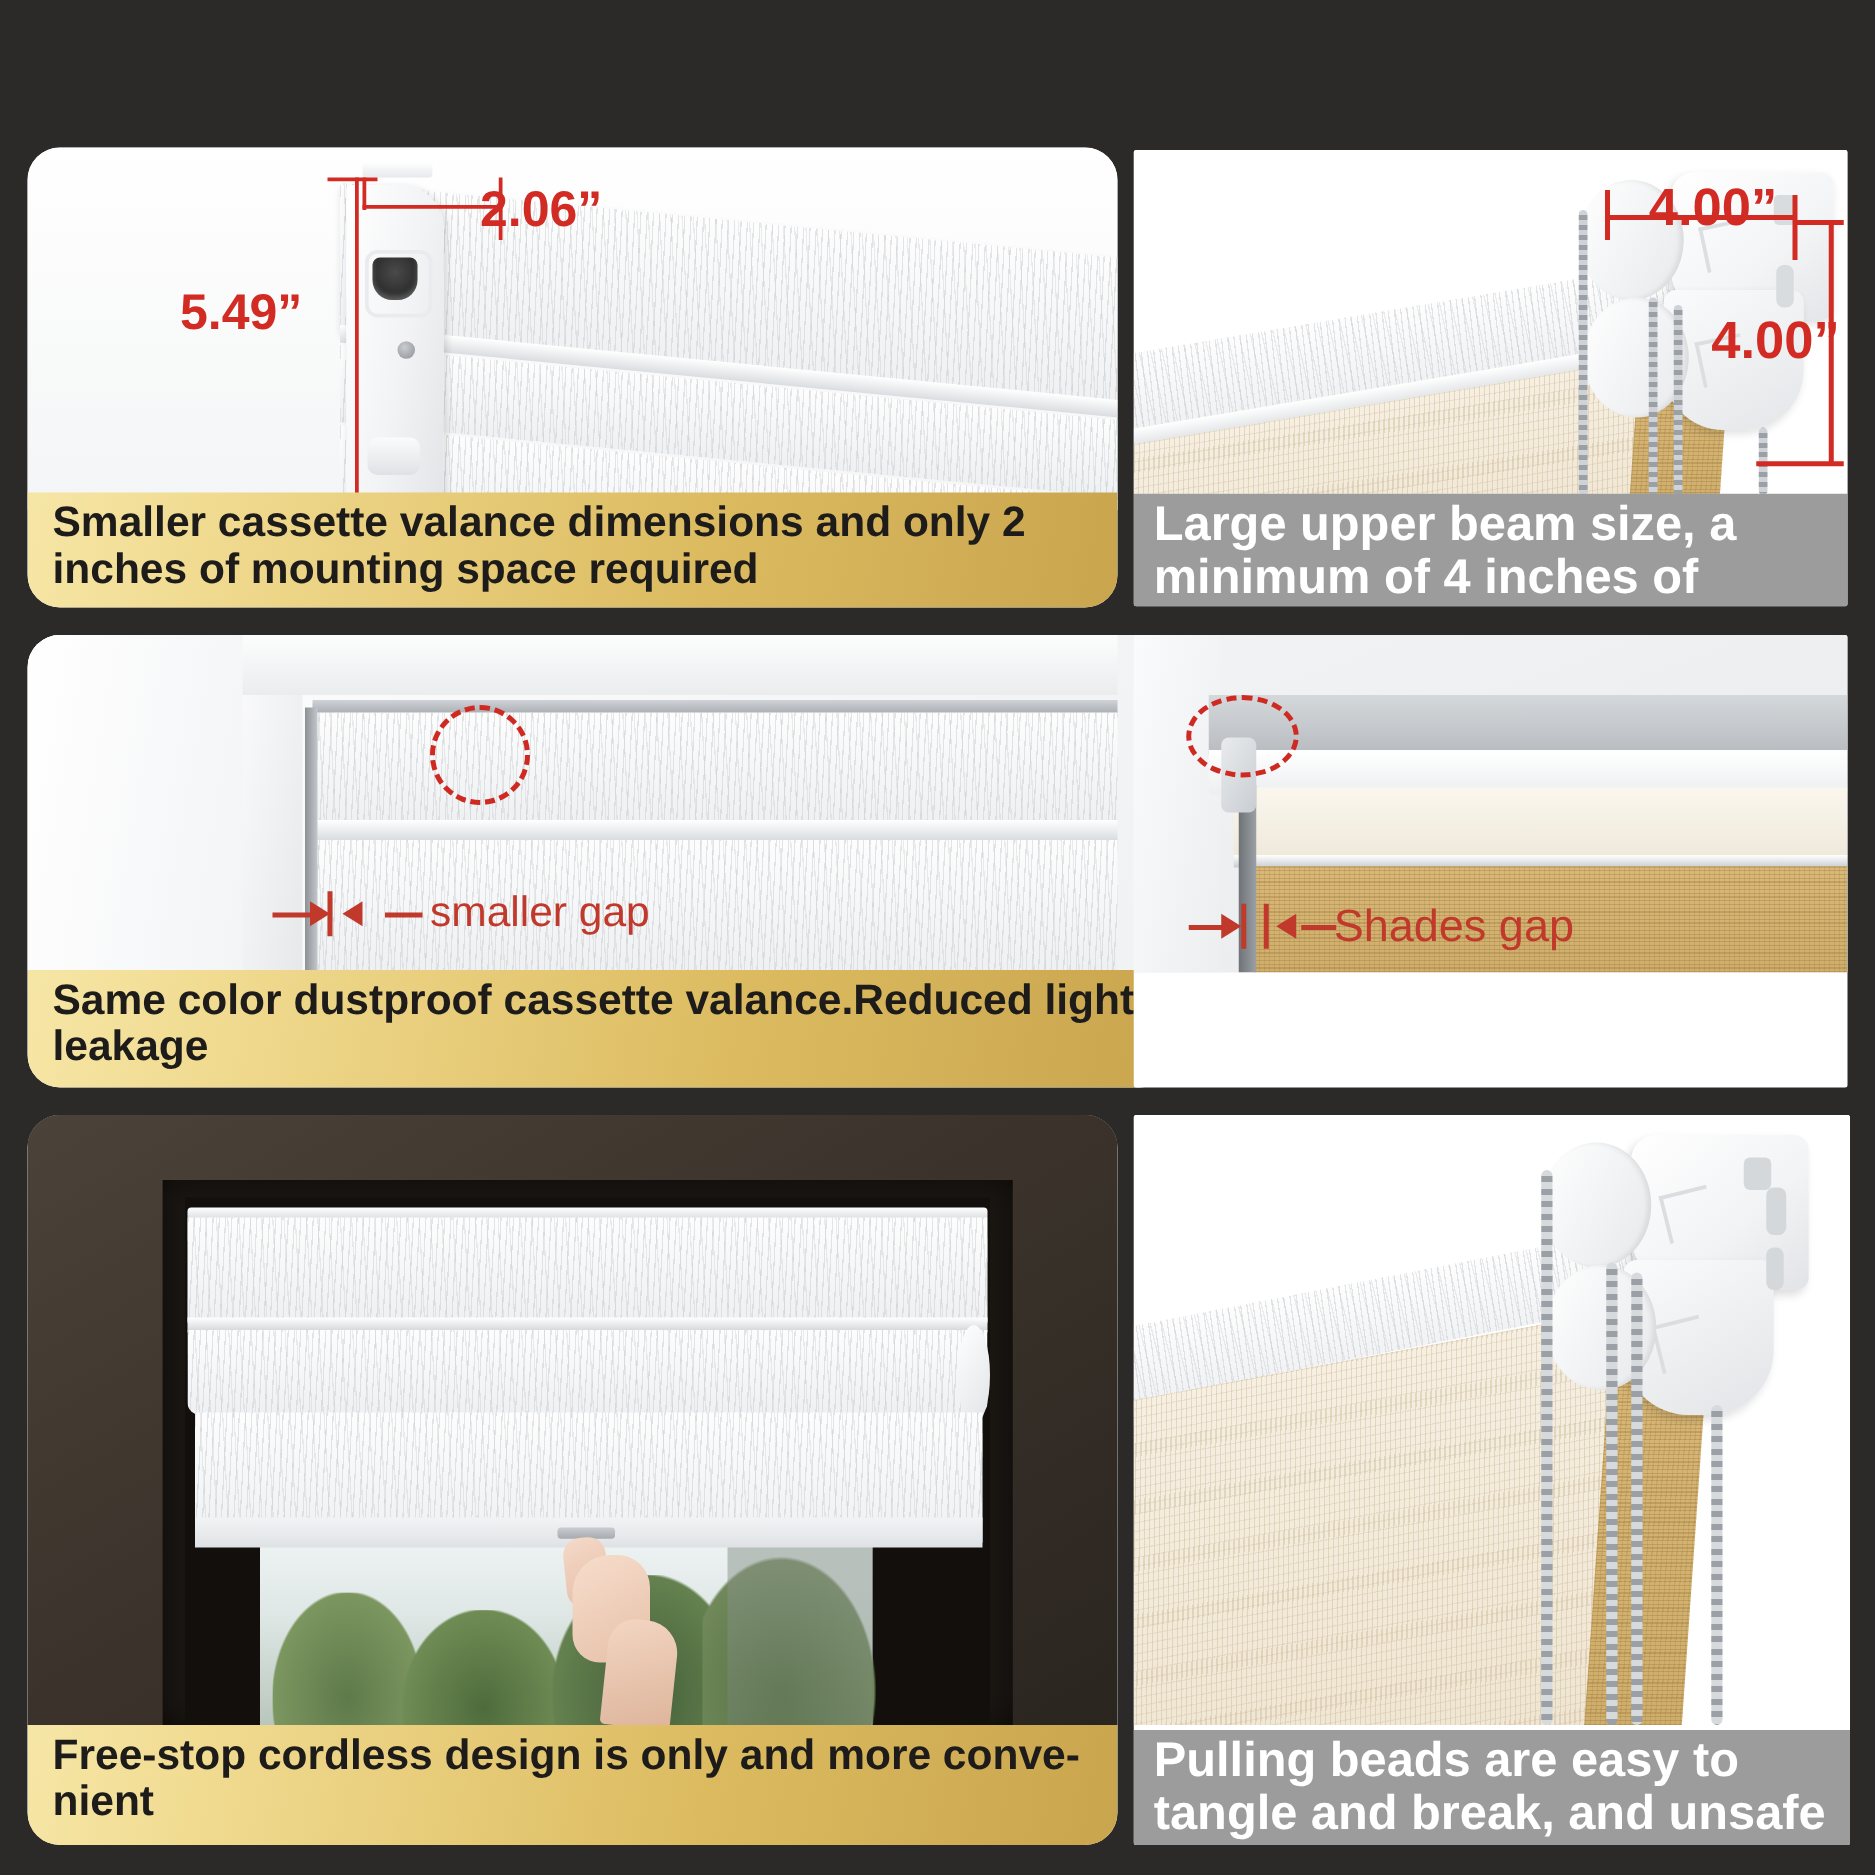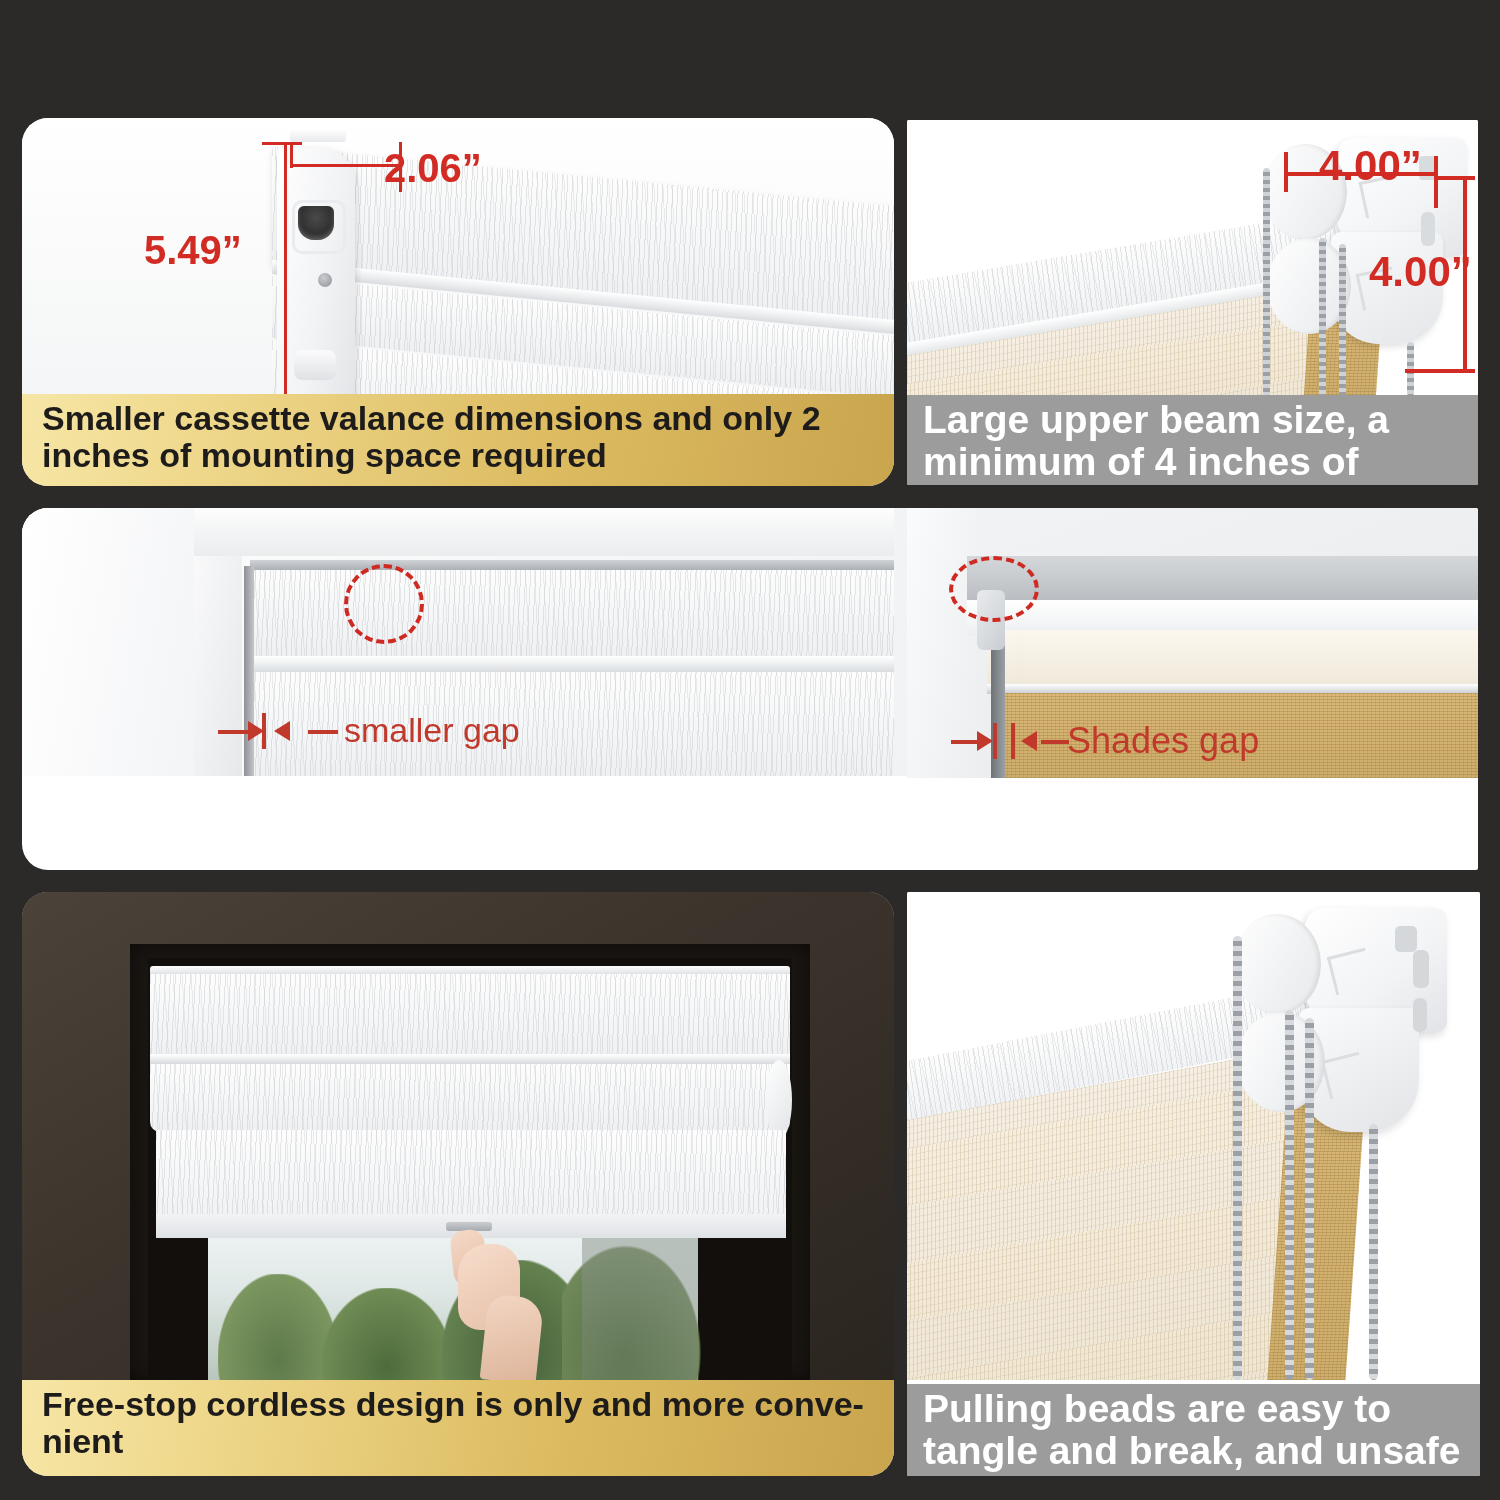--- a/index.html
+++ b/index.html
@@ -217,20 +217,23 @@
       <div style="position:absolute;left:226px;top:213px;width:0;height:0;
                   border-left:16px solid #c0392b;border-top:10px solid transparent;border-bottom:10px solid transparent;"></div>
       <div style="position:absolute;left:240px;top:205px;width:4px;height:36px;background:#c0392b;"></div>
       <div style="position:absolute;left:286px;top:222px;width:30px;height:0;
                   border-top:4px solid #c0392b;"></div>
       <div style="position:absolute;left:252px;top:213px;width:0;height:0;
                   border-right:16px solid #c0392b;border-top:10px solid transparent;border-bottom:10px solid transparent;"></div>
       <div class="redlabel" style="left:322px;top:203px;font-size:34px;">smaller gap</div>
     </div>
 
+    <div class="cap gold" style="height:94px;">
+      <div class="cap-txt">Same color dustproof cassette valance.Reduced light leakage</div>
+    </div>
   </div>
 
   <div class="panel right" style="left:907px;top:508px;width:571px;height:362px;">
     <div class="photo" style="height:270px;background:linear-gradient(160deg,#f2f3f5,#e8eaec);">
 
       <div style="position:absolute;left:0;top:0;width:70px;height:270px;
                   background:linear-gradient(100deg,#fafbfc,#eceef0);"></div>
 
       <div style="position:absolute;left:60px;top:48px;width:511px;height:48px;
                   background:linear-gradient(180deg,#d5d8db,#b7bbbf);"></div>

